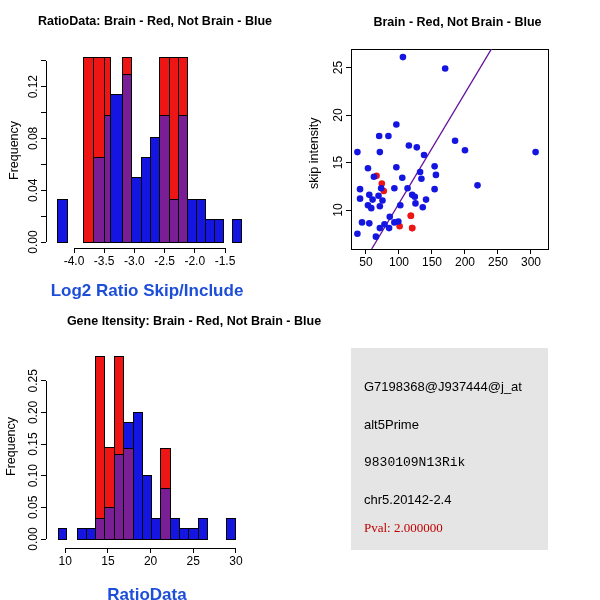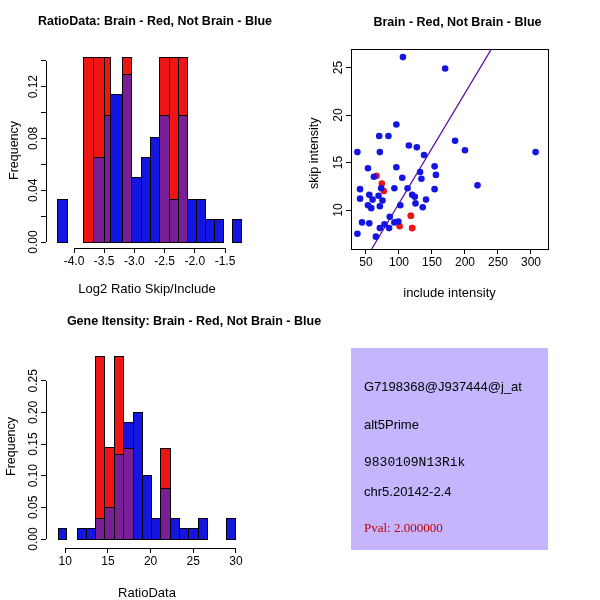--- a/index.html
+++ b/index.html
@@ -1,21 +1,21 @@
 <!DOCTYPE html>
 <html><head>
 <meta charset="utf-8">
 <style>
   html,body{margin:0;padding:0;background:#fff;}
   #canvas{position:relative;width:600px;height:600px;background:#fff;overflow:hidden;
           font-family:"Liberation Sans","DejaVu Sans",sans-serif;}
   #plots{position:absolute;left:0;top:0;}
   svg text{font-family:"Liberation Sans","DejaVu Sans",sans-serif;font-size:12px;fill:#000;}
   .ptitle{position:absolute;font-weight:bold;font-size:12.5px;color:#000;text-align:center;white-space:nowrap;padding-left:8px;}
-  .xlab{position:absolute;font-size:13px;color:#000000;text-align:center;white-space:nowrap;}
+  .xlab{position:absolute;font-size:17px;color:#1d4ed8;text-align:center;white-space:nowrap;font-weight:bold;}
   .ylab{position:absolute;font-size:12.5px;color:#000;writing-mode:vertical-rl;transform:rotate(180deg);
         text-align:center;height:200px;white-space:nowrap;}
   #info{position:absolute;left:351px;top:348px;width:197px;height:202px;}
   #info .iline{position:absolute;left:13px;font-size:13px;color:#000;white-space:nowrap;}
   #info .pval{color:inherit;}
 </style>
 </head>
 <body>
 
 <div id="canvas">
@@ -204,27 +204,26 @@
         <rect x="198.36518771331058" y="518.1110342442062" width="9.385665529010225" height="20.888965755793834" fill="#1515e2" stroke="#000000" stroke-width="1"></rect>
         <rect x="226.52218430034128" y="518.1110342442062" width="9.385665529010254" height="20.888965755793834" fill="#1515e2" stroke="#000000" stroke-width="1"></rect>
       </g>
     </svg>
 
   <div class="ptitle" style="left:0px;top:14px;width:294px;">RatioData: Brain - Red, Not Brain - Blue</div>
   <div class="xlab" style="left:0px;top:281px;width:294px;">Log2 Ratio Skip/Include</div>
   <div class="ylab" style="left:7px;top:50px;">Frequency</div>
 
   <div class="ptitle" style="left:300px;top:15px;width:299px;">Brain - Red, Not Brain - Blue</div>
-  <div class="xlab" style="left:300px;top:285px;width:299px;">include intensity</div>
   <div class="ylab" style="left:307px;top:53px;">skip intensity</div>
 
   <div class="ptitle" style="left:0px;top:314px;width:294px;margin-left:39px;">Gene Itensity: Brain - Red, Not Brain - Blue</div>
   <div class="xlab" style="left:0px;top:585px;width:294px;">RatioData</div>
   <div class="ylab" style="left:4px;top:346px;">Frequency</div>
 
-  <div id="info" style="background: #c4b5fd;">
+  <div id="info" style="background: #e5e5e5;">
     <div class="iline" style="top:31px;">G7198368@J937444@j_at</div>
     <div class="iline" style="top:69px;">alt5Prime</div>
     <div class="iline" style="top:107px;font-family:Liberation Mono, monospace;">9830109N13Rik</div>
-    <div class="iline" style="top:136px;">chr5.20142-2.4</div>
+    <div class="iline" style="top:144px;">chr5.20142-2.4</div>
     <div class="iline pval" style="top: 172px; color: rgb(192, 0, 0); font-family: Liberation Serif, serif;">Pval: 2.000000</div>
   </div>
 </div>
 
 </body></html>

